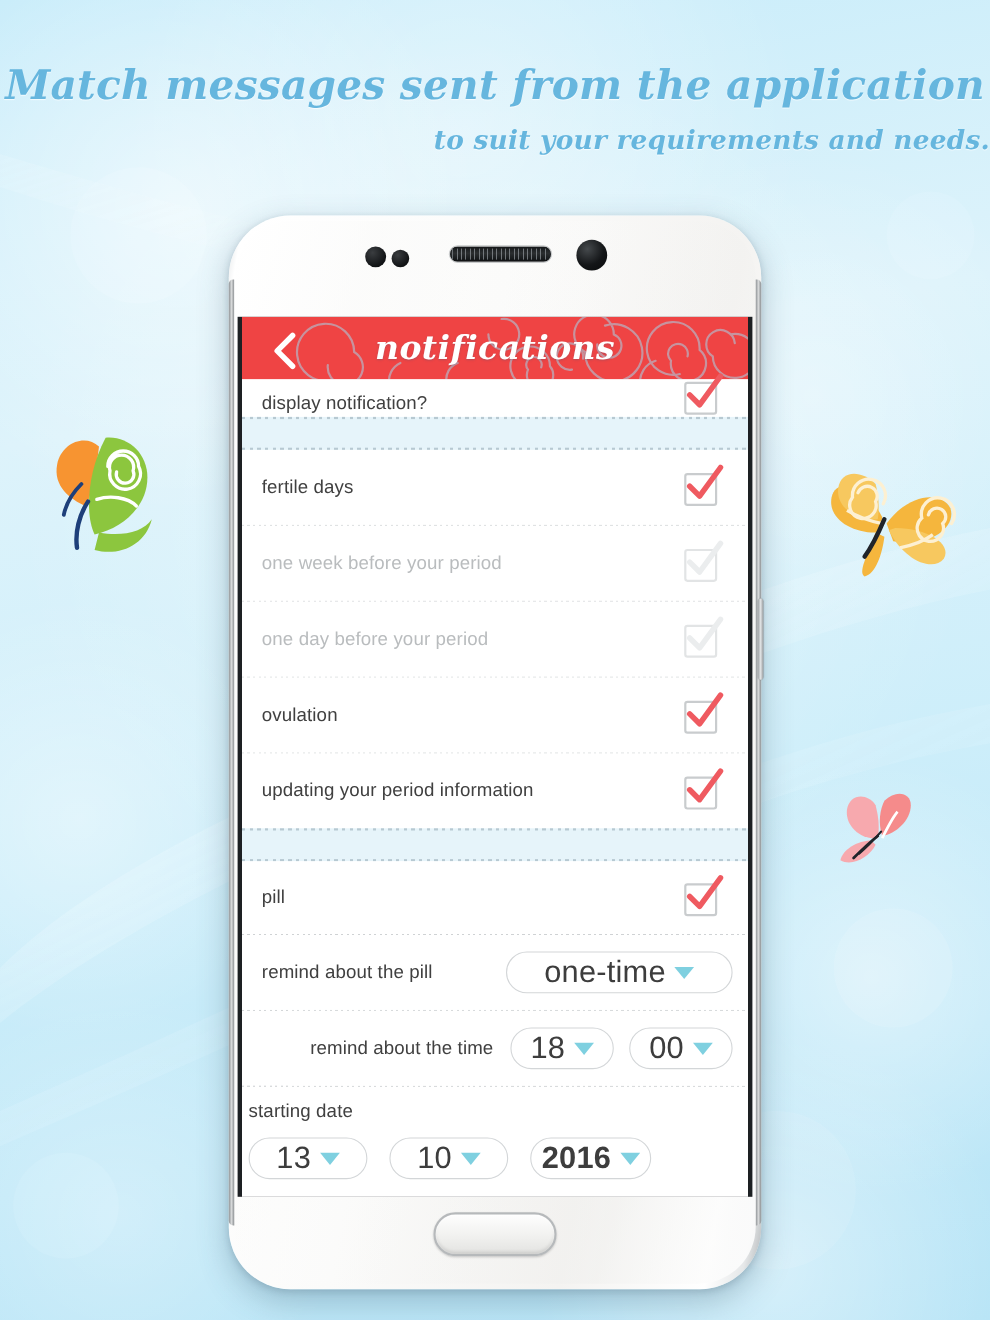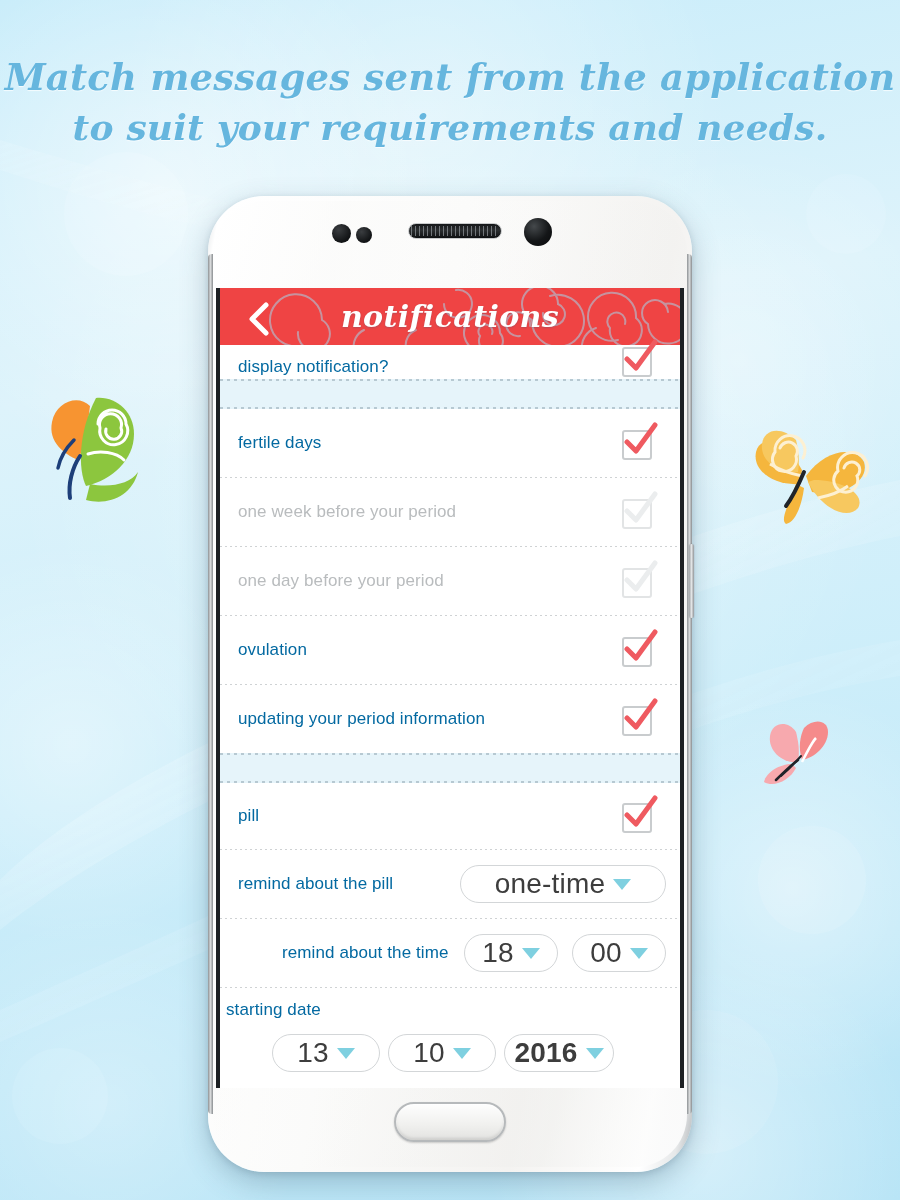--- a/index.html
+++ b/index.html
@@ -44,21 +44,21 @@
     color: #66b6de;
     font-family: "DejaVu Serif", serif;
     font-style: italic;
     font-weight: bold;
     font-size: 37px;
     line-height: 50px;
     letter-spacing: 0.2px;
     text-shadow: 0 1px 1px rgba(255,255,255,0.75);
   }
   #headline .ln { display: block; white-space: nowrap; }
-  #headline .ln2 { font-size: 36px; }
+  #headline .ln2 { font-size: 24px; text-align: right; }
 
   
   .butterfly { position: absolute; }
   #butterfly-left  { left: 38px;  top: 388px; }
   #butterfly-right { left: 752px; top: 424px; }
   #butterfly-pink  { left: 758px; top: 716px; }
 
   
   #phone {
     position: absolute;
@@ -213,21 +213,21 @@
   .row {
     position: relative;
     display: flex;
     align-items: center;
     padding: 0 14px 0 18px;
     background: #fff;
   }
   .row-label {
     flex: 1;
     font-size: 17px;
-    color: #0369a1;
+    color: #404040;
     letter-spacing: 0.1px;
   }
   .row.disabled .row-label { color: #b9bcbe; }
 
   .row-clipped { height: 32px; align-items: flex-end; padding-bottom: 2px; }
   .row-clipped .row-label { line-height: 20px; }
 
   .dotted-sep {
     height: 1px;
     background-image: repeating-linear-gradient(90deg,
@@ -301,22 +301,22 @@
     flex: none;
   }
 
   #starting-date-row {
     display: block;
     padding: 12px 14px 14px 6px;
   }
   #starting-date-row .row-label { margin-bottom: 14px; display: block; }
   #starting-date-controls {
     display: flex;
-    gap: 8px;
-    justify-content: center;
+    gap: 20px;
+    justify-content: flex-start;
     padding-right: 6px;
   }
 </style>
 </head>
 <body>
 
 <div id="bg-layer"></div>
 
 <svg id="bg-streaks" width="900" height="1200" viewBox="0 0 900 1200" preserveAspectRatio="none">
   <defs>

